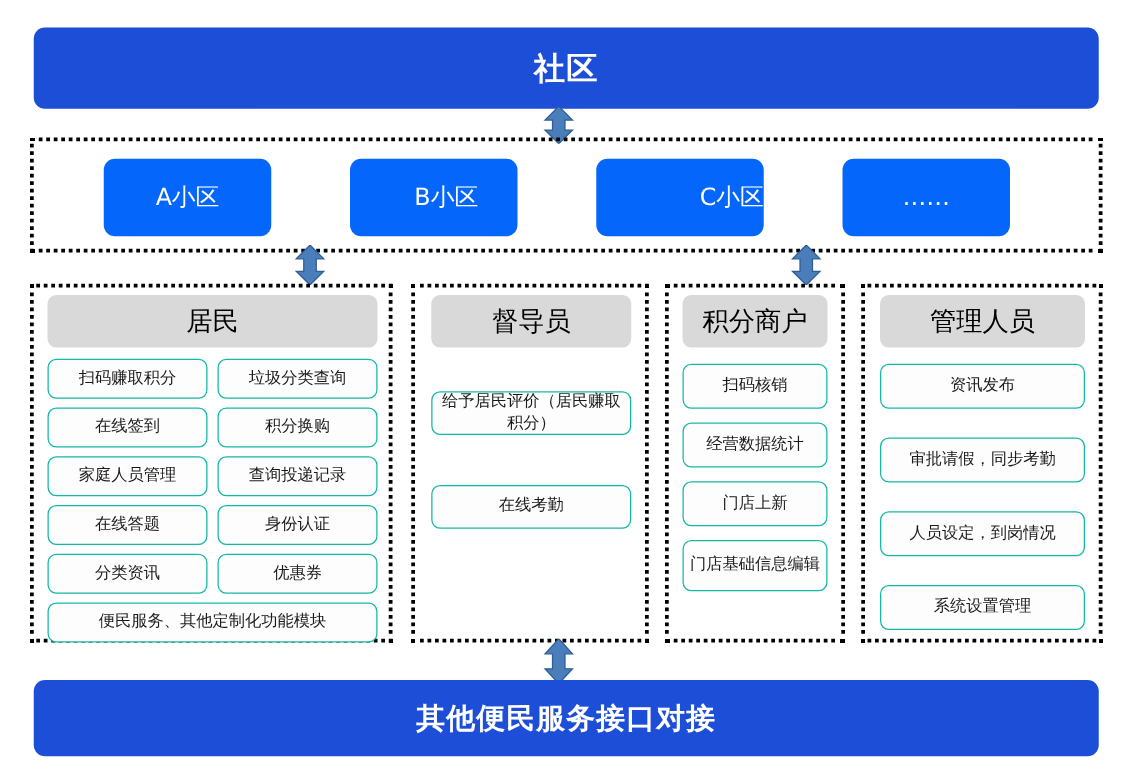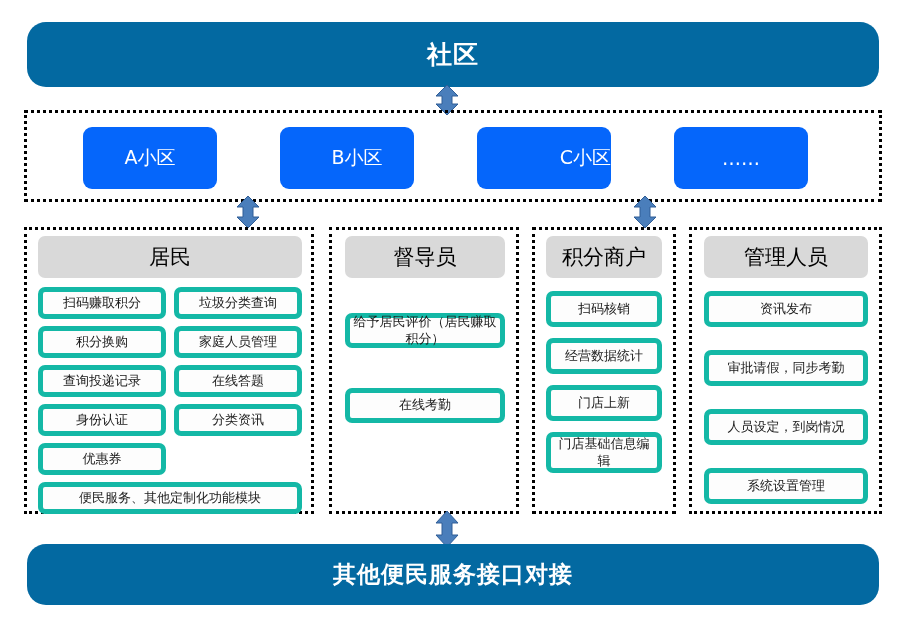--- a/index.html
+++ b/index.html
@@ -10,22 +10,22 @@
   body {
     width: 907px; height: 627px;
     position: relative;
     font-family: "DejaVu Sans", "Liberation Sans", sans-serif;
     overflow: hidden;
   }
 
   
   .banner {
     position: absolute;
-    background: #0369a1;
-    border-radius: 19px;
+    background: #1d4ed8;
+    border-radius: 9px;
     color: #ffffff;
     display: flex;
     align-items: center;
     justify-content: center;
     font-weight: bold;
     letter-spacing: 1px;
   }
   #banner-top   { left: 27px; top: 22px;  width: 852px; height: 65px; font-size: 25px; }
   #banner-bottom{ left: 27px; top: 544px; width: 852px; height: 61px; font-size: 23px; }
 
@@ -79,21 +79,21 @@
     margin-bottom: 9px;
   }
 
   .item-grid {
     display: flex;
     flex-wrap: wrap;
     gap: 7px 8px;
   }
   .item {
     background: #fdfdfd;
-    border: 5px solid #14b8a6;
+    border: 1px solid #14b8a6;
     border-radius: 7px;
     font-size: 13px;
     color: #1a1a1a;
     display: flex;
     align-items: center;
     justify-content: center;
     text-align: center;
     line-height: 1.25;
     padding: 2px 3px;
   }
@@ -169,20 +169,21 @@
 <div class="dotted" id="col-box-2"></div>
 <div class="dotted" id="col-box-3"></div>
 
 <div class="col-inner" id="col-inner-0">
   <div class="col-header">
     <span>居民</span>
   </div>
   <div class="item-grid">
     <div class="item">扫码赚取积分</div>
     <div class="item">垃圾分类查询</div>
+    <div class="item">在线签到</div>
     <div class="item">积分换购</div>
     <div class="item">家庭人员管理</div>
     <div class="item">查询投递记录</div>
     <div class="item">在线答题</div>
     <div class="item">身份认证</div>
     <div class="item">分类资讯</div>
     <div class="item">优惠券</div>
     <div class="item wide">便民服务、其他定制化功能模块</div>
   </div>
 </div>

